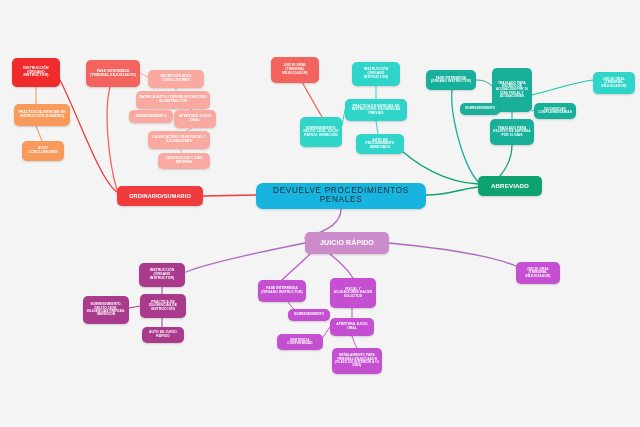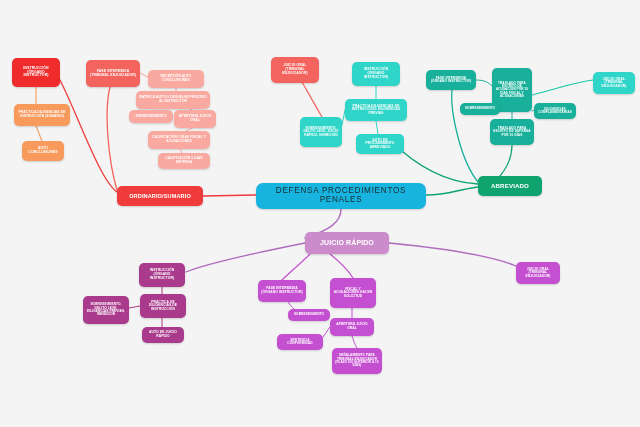--- a/index.html
+++ b/index.html
@@ -79,21 +79,21 @@
       <path d="M 162,318 L 162,327" stroke="#a93a8c" stroke-width="1" fill="none" stroke-linecap="round"></path>
       <path d="M 140,306 L 129,308" stroke="#a93a8c" stroke-width="1" fill="none" stroke-linecap="round"></path>
       <path d="M 310,254 C 300,264 290,272 282,280" stroke="#c44fd0" stroke-width="1.2" fill="none" stroke-linecap="round"></path>
       <path d="M 330,254 C 340,262 348,270 353,278" stroke="#c44fd0" stroke-width="1.2" fill="none" stroke-linecap="round"></path>
       <path d="M 288,302 C 290,305 292,307 294,309" stroke="#c44fd0" stroke-width="1" fill="none" stroke-linecap="round"></path>
       <path d="M 352,308 L 352,318" stroke="#c44fd0" stroke-width="1" fill="none" stroke-linecap="round"></path>
       <path d="M 330,327 L 323,337" stroke="#c44fd0" stroke-width="1" fill="none" stroke-linecap="round"></path>
       <path d="M 352,336 C 354,342 355,345 357,348" stroke="#c44fd0" stroke-width="1" fill="none" stroke-linecap="round"></path>
       <path d="M 389,243 C 440,248 490,255 516,266" stroke="#b06bbf" stroke-width="1.3" fill="none" stroke-linecap="round"></path>
     </svg>
-<div class="node root" style="left: 256px; top: 183px; width: 170px; height: 26px; font-size: 8.2px; background: rgb(24, 180, 224); color: rgb(27, 42, 46);">DEFENSA PROCEDIMIENTOS PENALES</div>
+<div class="node root" style="left: 256px; top: 183px; width: 170px; height: 26px; font-size: 8.2px; background: rgb(24, 180, 224); color: rgb(27, 42, 46);">DEVUELVE PROCEDIMIENTOS PENALES</div>
     <div class="node" style="left: 117px; top: 186px; width: 86px; height: 20px; font-size: 5.6px; background: rgb(239, 59, 59); color: rgb(255, 255, 255);">ORDINARIO/SUMARIO</div>
     <div class="node" style="left: 478px; top: 176px; width: 64px; height: 20px; font-size: 6.2px; background: rgb(15, 163, 111); color: rgb(255, 255, 255);">ABREVIADO</div>
     <div class="node" style="left: 305px; top: 232px; width: 84px; height: 22px; font-size: 7px; background: rgb(204, 140, 204); color: rgb(255, 255, 255);">JUICIO RÁPIDO</div>
     <div class="node" style="left: 12px; top: 58px; width: 48px; height: 29px; font-size: 3.5px; background: rgb(239, 43, 43); color: rgb(255, 255, 255);">INSTRUCCIÓN (ÓRGANO INSTRUCTOR)</div>
     <div class="node" style="left: 14px; top: 104px; width: 56px; height: 22px; font-size: 3.3px; background: rgb(247, 154, 92); color: rgb(255, 255, 255);">PRÁCTICA DILIGENCIAS DE INSTRUCCIÓN (SUMARIO)</div>
     <div class="node" style="left: 22px; top: 141px; width: 42px; height: 20px; font-size: 3.5px; background: rgb(247, 154, 92); color: rgb(255, 255, 255);">AUTO CONCLUSIONES</div>
     <div class="node" style="left: 86px; top: 60px; width: 54px; height: 27px; font-size: 3.4px; background: rgb(244, 100, 94); color: rgb(255, 255, 255);">FASE INTERMEDIA (TRIBUNAL ENJUICIADOR)</div>
     <div class="node" style="left: 148px; top: 70px; width: 56px; height: 18px; font-size: 3.3px; background: rgb(249, 169, 160); color: rgb(255, 255, 255);">RECEPCIÓN AUTO CONCLUSIONES</div>
     <div class="node" style="left: 136px; top: 91px; width: 74px; height: 18px; font-size: 3.3px; background: rgb(249, 169, 160); color: rgb(255, 255, 255);">RATIFICA AUTO O DEVUELVE PROCESO AL INSTRUCTOR</div>
     <div class="node" style="left: 129px; top: 110px; width: 44px; height: 13px; font-size: 3.3px; background: rgb(249, 169, 160); color: rgb(255, 255, 255);">SOBRESEIMIENTO</div>

